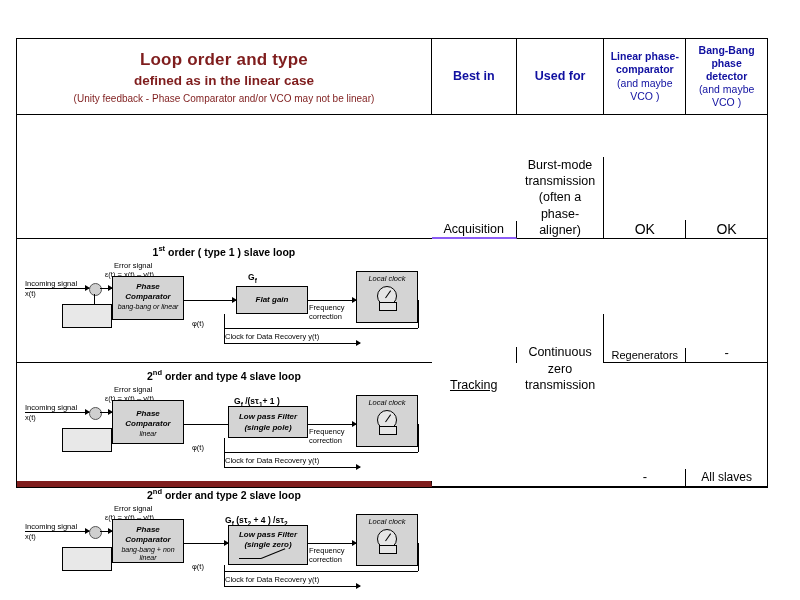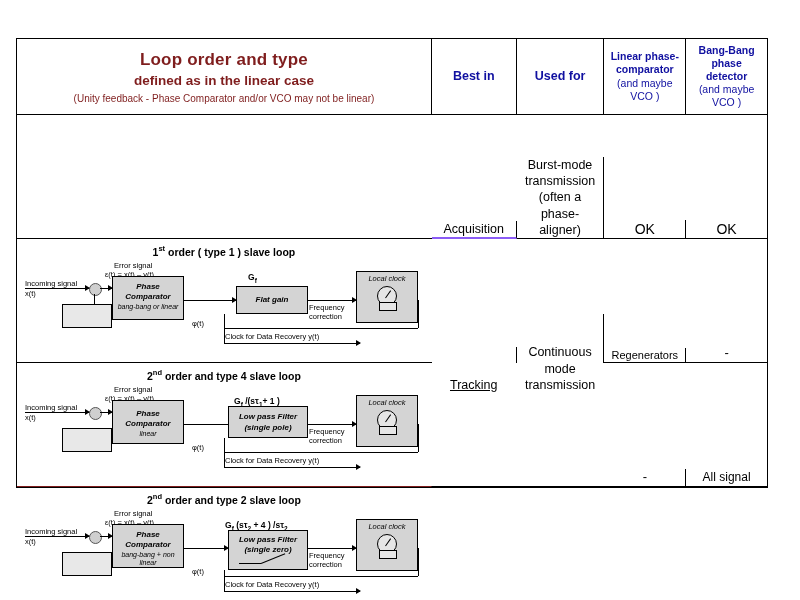--- a/index.html
+++ b/index.html
@@ -234,32 +234,32 @@
         <div class="vline" style="left:207px;top:76px;height:14px;"></div>
         <div class="hline" style="left:207px;top:105px;width:136px;"></div>
         <div class="vline" style="left:207px;top:90px;height:15px;"></div>
         <div class="arrow" style="left:339px;top:102px;"></div>
       </div>
 
       <div class="cell c2 midcell nb" style="border-bottom:none;text-decoration:underline;">
         <span style="position:relative;top:30px;">Tracking</span>
       </div>
       <div class="cell c3 midcell nb" style="border-bottom:none;">
-        <span style="position:relative;top:30px;">Continuous mode transmission</span>
+        <span style="position:relative;top:30px;">Continuous zero transmission</span>
       </div>
       <div class="cell c4 midcell" style="font-size:11px;">
         <span>Regenerators</span>
       </div>
       <div class="cell c5 midcell" style="font-size:13px;">
         <span>-</span>
       </div>
     </div>
 
     <div class="row diagrow">
-      <div class="cell c1 diagcell" style="border-bottom:1px solid #7f1d1d;">
+      <div class="cell c1 diagcell" style="border-bottom:6px solid #7f1d1d;">
         <div class="diagtitle">
           <span>2</span><sup>nd</sup><span> order and type 2  slave loop</span>
         </div>
 
         <div class="lbl" style="left:8px;top:42px;">Incoming signal</div>
         <div class="lbl" style="left:8px;top:52px;">x(t)</div>
         <div class="lbl" style="left:97px;top:24px;">Error signal</div>
         <div class="lbl" style="left:88px;top:33px;">ε(t) = x(t) – y(t)</div>
         <div class="lbl" style="left:48px;top:71px;">Local clock</div>
         <div class="lbl" style="left:48px;top:81px;">y(t)</div>
@@ -314,18 +314,18 @@
         <div class="vline" style="left:207px;top:90px;height:15px;"></div>
         <div class="arrow" style="left:339px;top:102px;"></div>
       </div>
 
       <div class="cell c2 midcell" style="border-bottom:1px solid #000;"></div>
       <div class="cell c3 midcell" style="border-bottom:1px solid #000;"></div>
       <div class="cell c4 midcell" style="font-size:13px;border-bottom:1px solid #000;">
         <span>-</span>
       </div>
       <div class="cell c5 midcell" style="font-size:12px;border-bottom:1px solid #000;">
-        <span>All  signal</span>
+        <span>All  slaves</span>
       </div>
     </div>
 
   </div>
 </div>
 
 </body></html>

